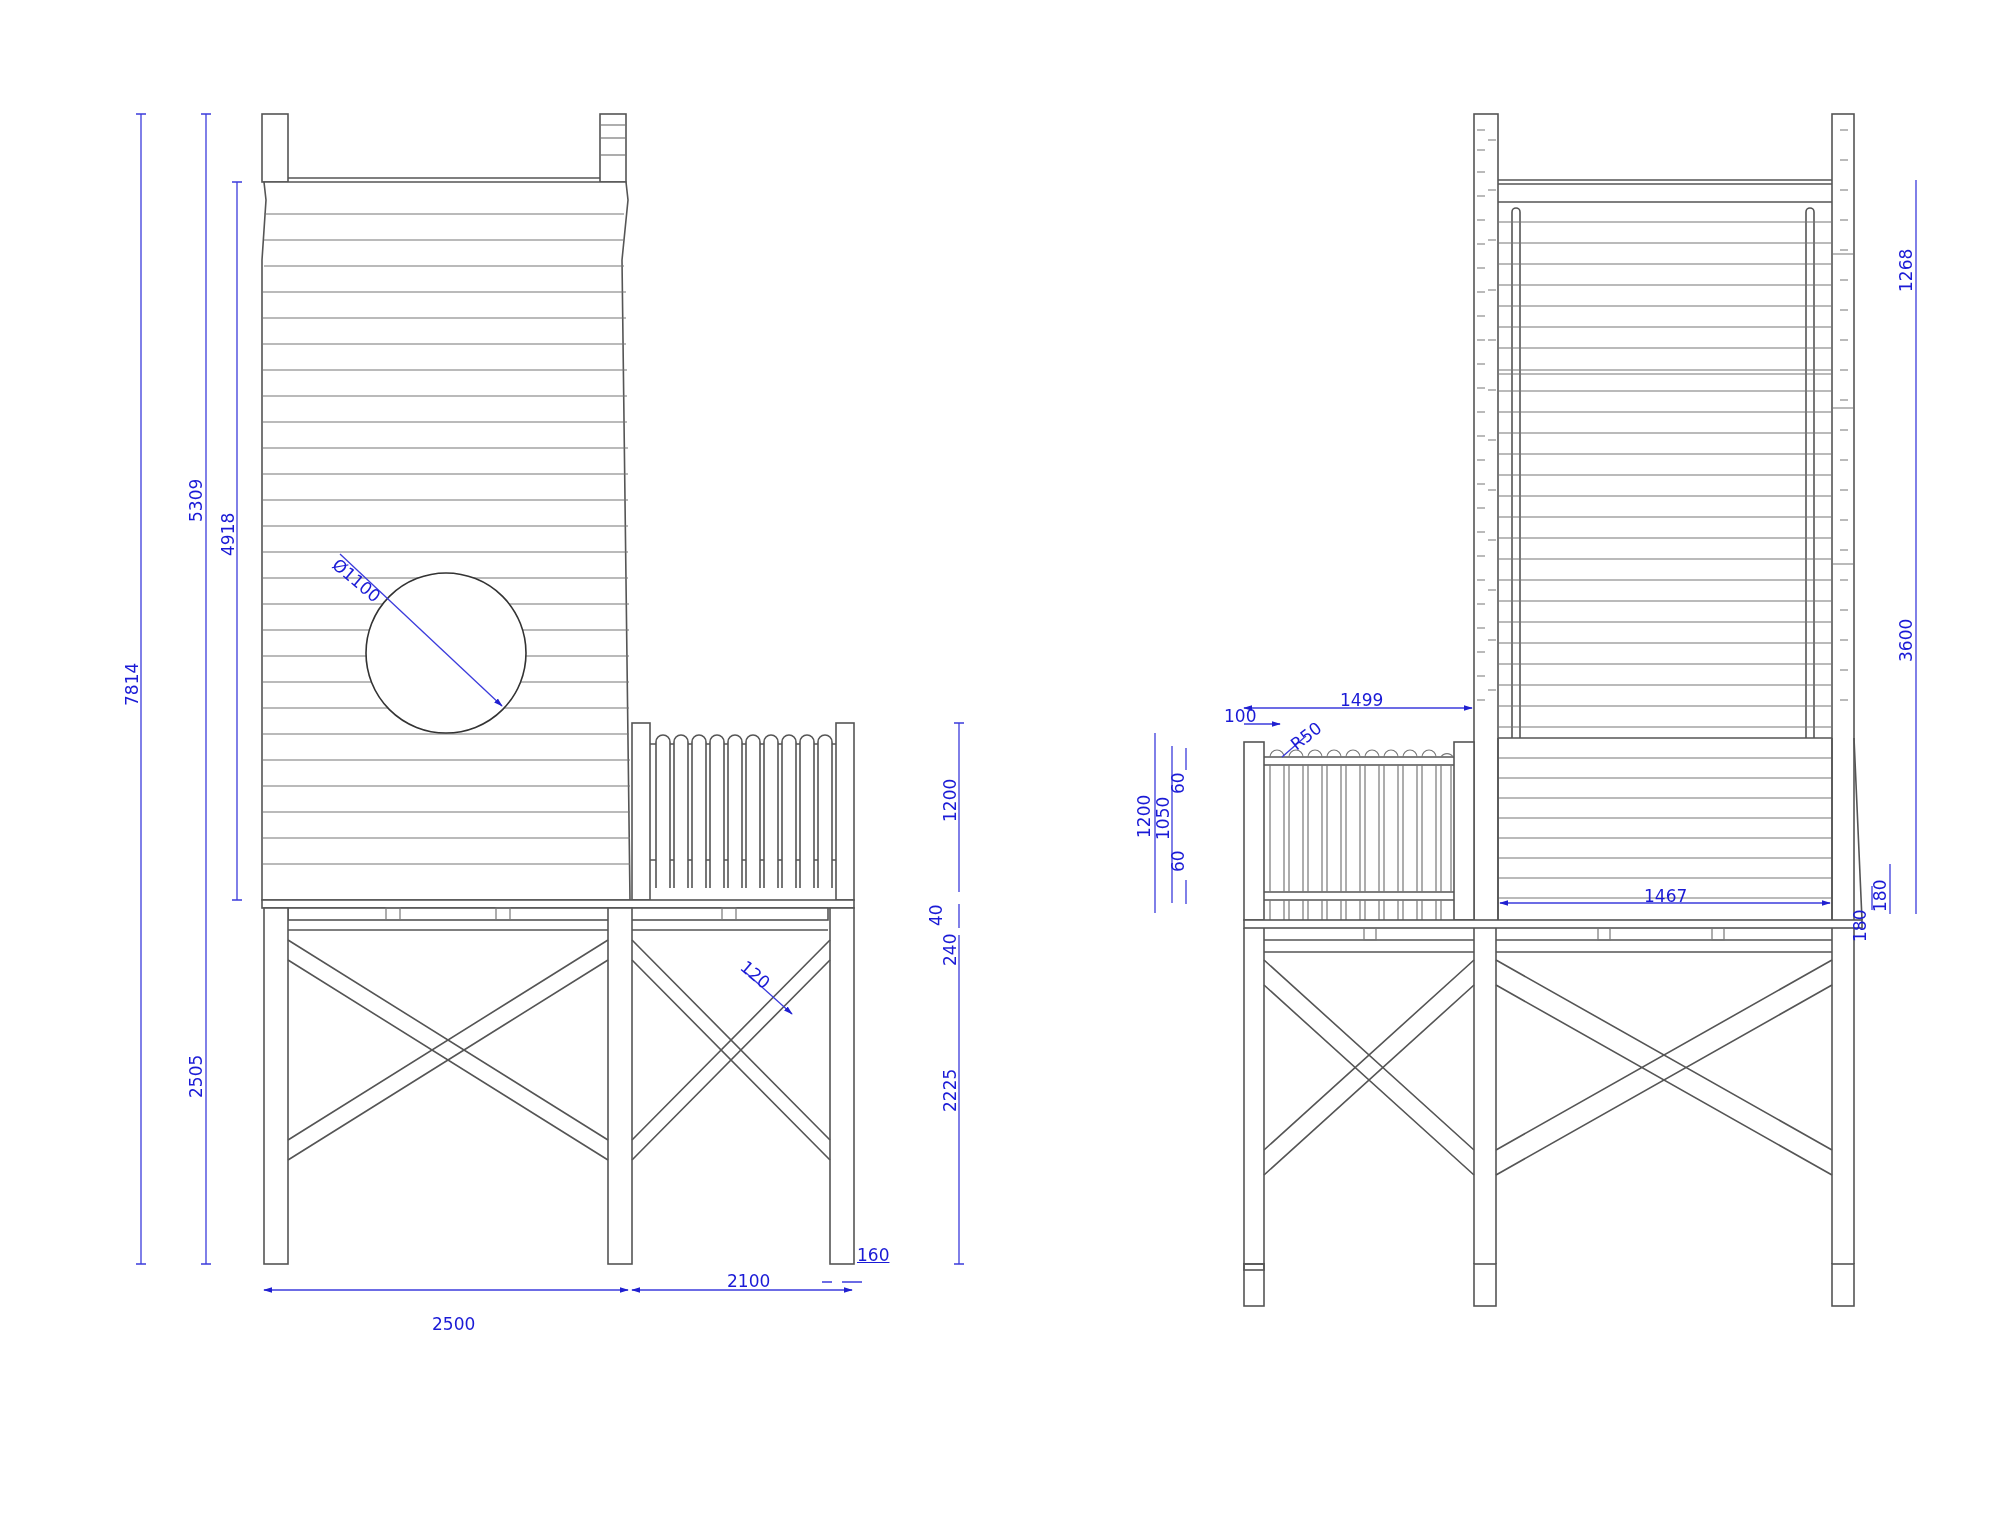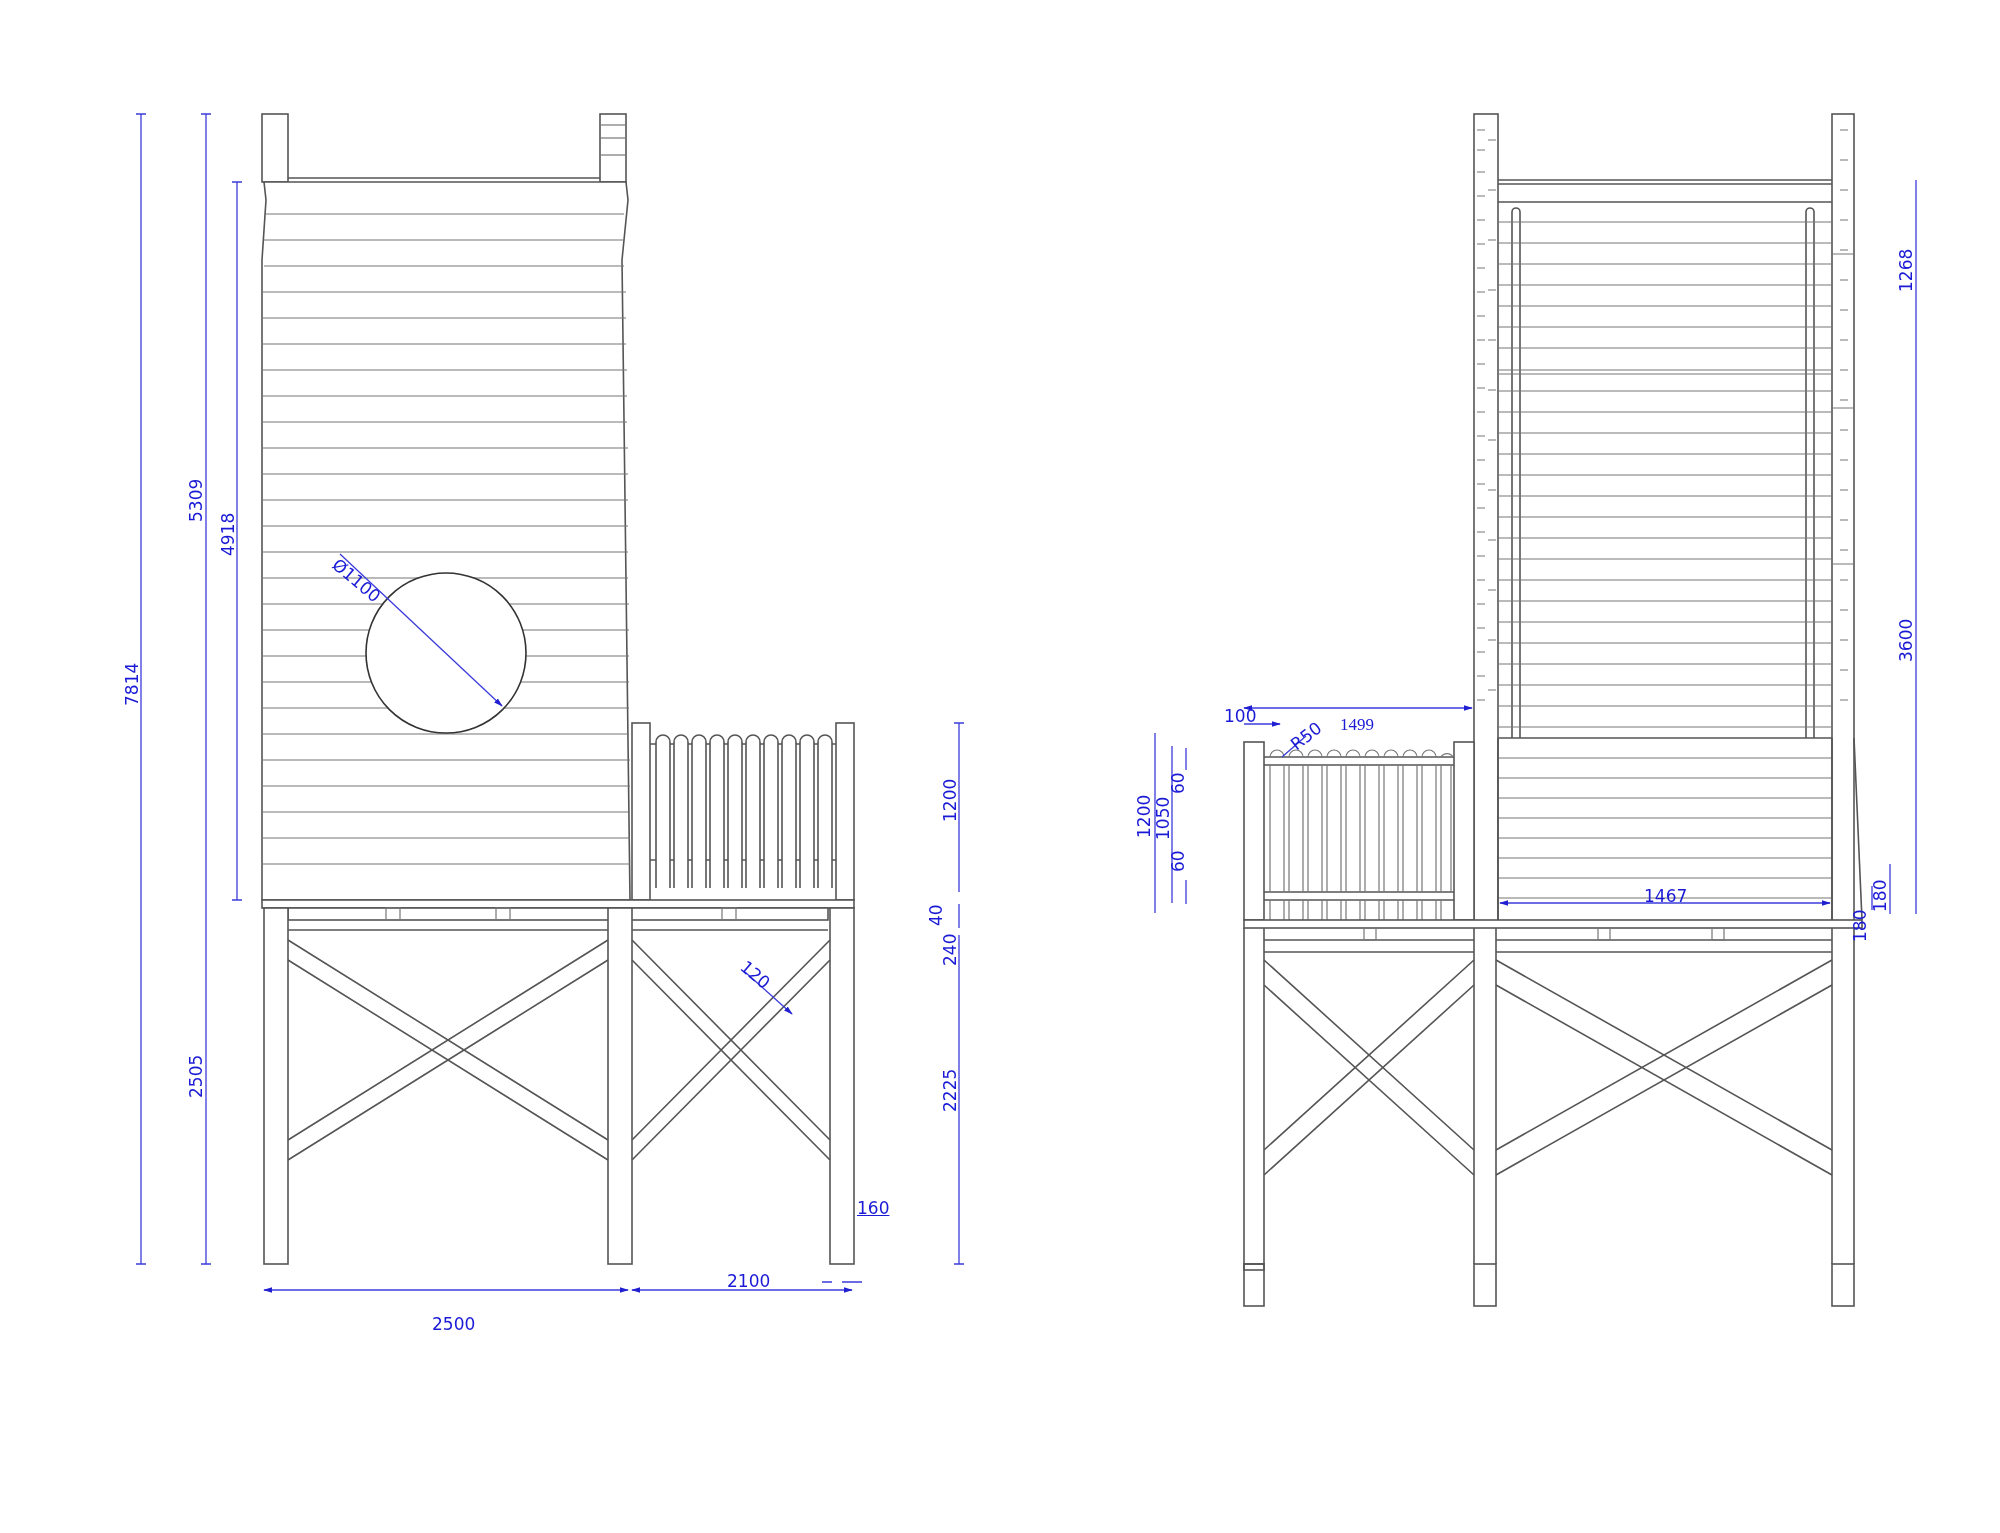--- a/index.html
+++ b/index.html
@@ -185,23 +185,23 @@
 <div class="lbl rot" style="left:220px;top:556px;">4918</div>
 <div class="lbl rot" style="left:188px;top:1098px;">2505</div>
 <div class="lbl" style="left:340px;top:556px;transform:rotate(40deg);transform-origin:left top;">Ø1100</div>
 <div class="lbl rot" style="left:942px;top:822px;">1200</div>
 <div class="lbl rot" style="left:928px;top:926px;">40</div>
 <div class="lbl rot" style="left:942px;top:966px;">240</div>
 <div class="lbl rot" style="left:942px;top:1112px;">2225</div>
 <div class="lbl" style="left:748px;top:958px;transform:rotate(40deg);transform-origin:left top;">120</div>
 <div class="lbl" style="left:432px;top:1316px;">2500</div>
 <div class="lbl" style="left:727px;top:1273px;">2100</div>
-<div class="lbl" style="left:857px;top:1200px;text-decoration:underline;">160</div>
-
-<div class="lbl" style="left:1340px;top:716px;font-family:Liberation Serif, serif;">1499</div>
+<div class="lbl" style="left:857px;top:1247px;text-decoration:underline;">160</div>
+
+<div class="lbl" style="left:1340px;top:692px;">1499</div>
 <div class="lbl" style="left:1218px;top:708px;margin-left:6px;">100</div>
 <div class="lbl" style="left:1288px;top:740px;transform:rotate(-38deg);transform-origin:left top;">R50</div>
 <div class="lbl rot" style="left:1136px;top:838px;">1200</div>
 <div class="lbl rot" style="left:1155px;top:840px;">1050</div>
 <div class="lbl rot" style="left:1170px;top:794px;">60</div>
 <div class="lbl rot" style="left:1170px;top:872px;">60</div>
 <div class="lbl rot" style="left:1898px;top:292px;">1268</div>
 <div class="lbl rot" style="left:1898px;top:662px;">3600</div>
 <div class="lbl rot" style="left:1872px;top:912px;">180</div>
 <div class="lbl rot" style="left:1852px;top:942px;">180</div>

